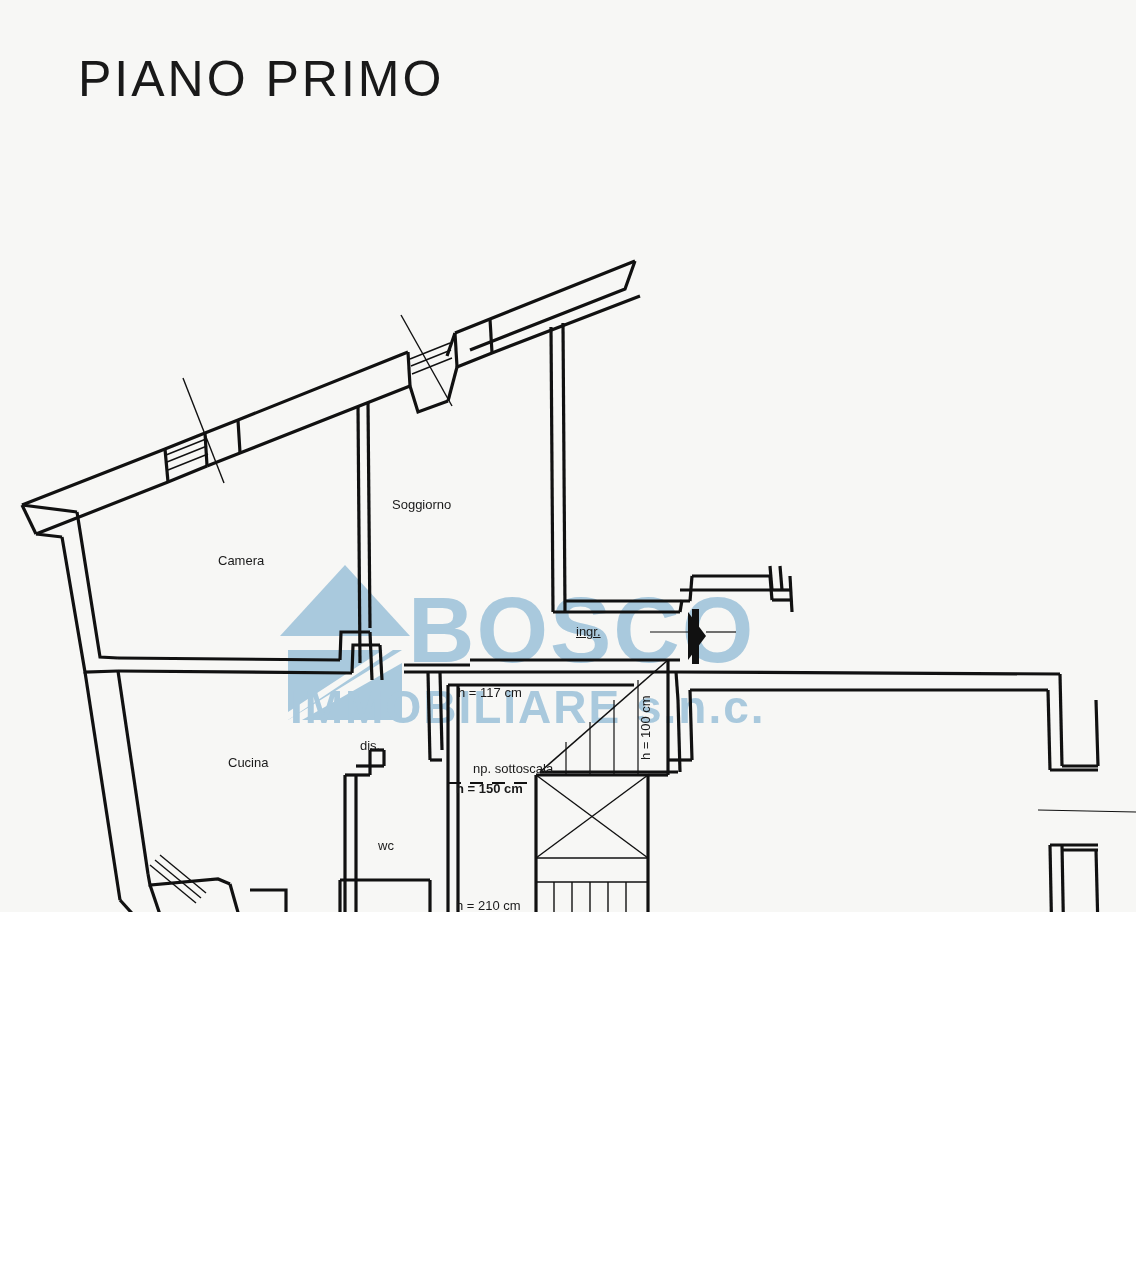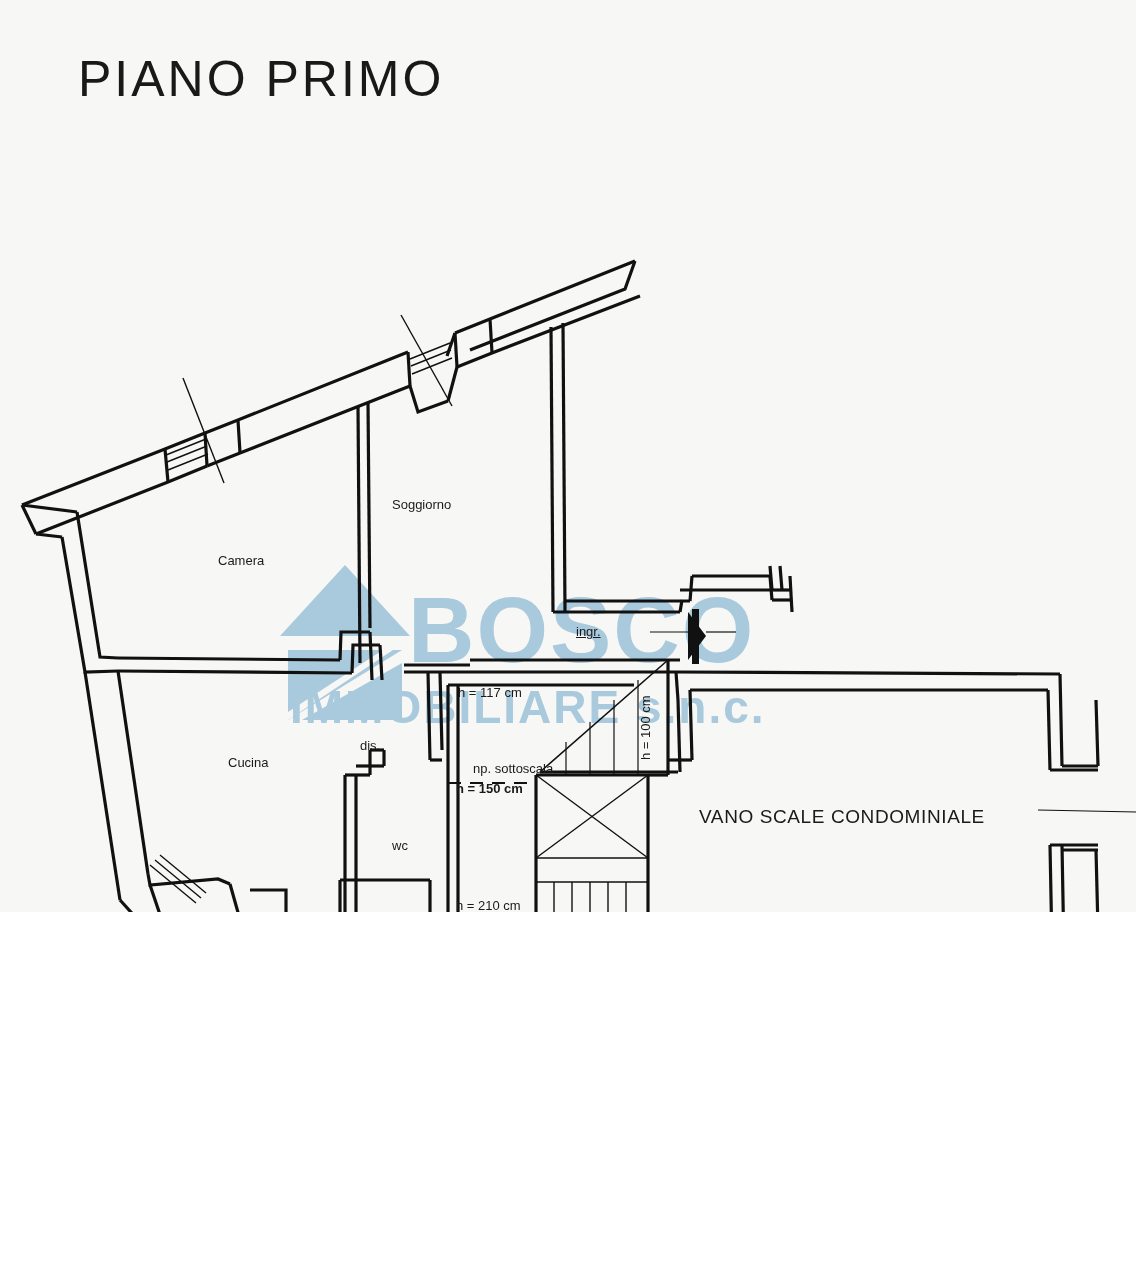--- a/index.html
+++ b/index.html
@@ -290,22 +290,21 @@
       <polygon points="946,1136 1034,1205 1018,1215" fill="#333333"></polygon>
     </g>
   </svg>
 
   <div class="svg-layer label-layer">
     <div class="room-label" style="left:218px; top:553px;">Camera</div>
     <div class="room-label" style="left:392px; top:497px;">Soggiorno</div>
     <div class="room-label" style="left:576px; top:624px;text-decoration:underline;">ingr.</div>
     <div class="room-label" style="left:360px; top:707px;margin-top:31px;">dis.</div>
     <div class="room-label" style="left:228px; top:755px;">Cucina</div>
-    <div class="room-label" style="left:392px; top:838px;">wc</div>
-    <div class="room-label big" style="left:699px; top:806px;">VANO SCALE CONDOMINIALE</div>
+    <div class="room-label" style="left:378px; top:838px;">wc</div>
 
     <div class="room-label" style="left:458px; top:685px;">h = 117 cm</div>
     <div class="room-label" style="left:473px; top:729px;margin-top:32px;">np. sottoscala</div>
     <div class="room-label" style="left:456px; top:781px;font-weight:bold;">h = 150 cm</div>
     <div class="room-label" style="left:456px; top:898px;">h = 210 cm</div>
     <div class="room-label rot" style="left:638px; top:760px;">h = 100 cm</div>
 
     <div class="compass-n" style="left:920px; top:1128px;">N</div>
   </div>
 

